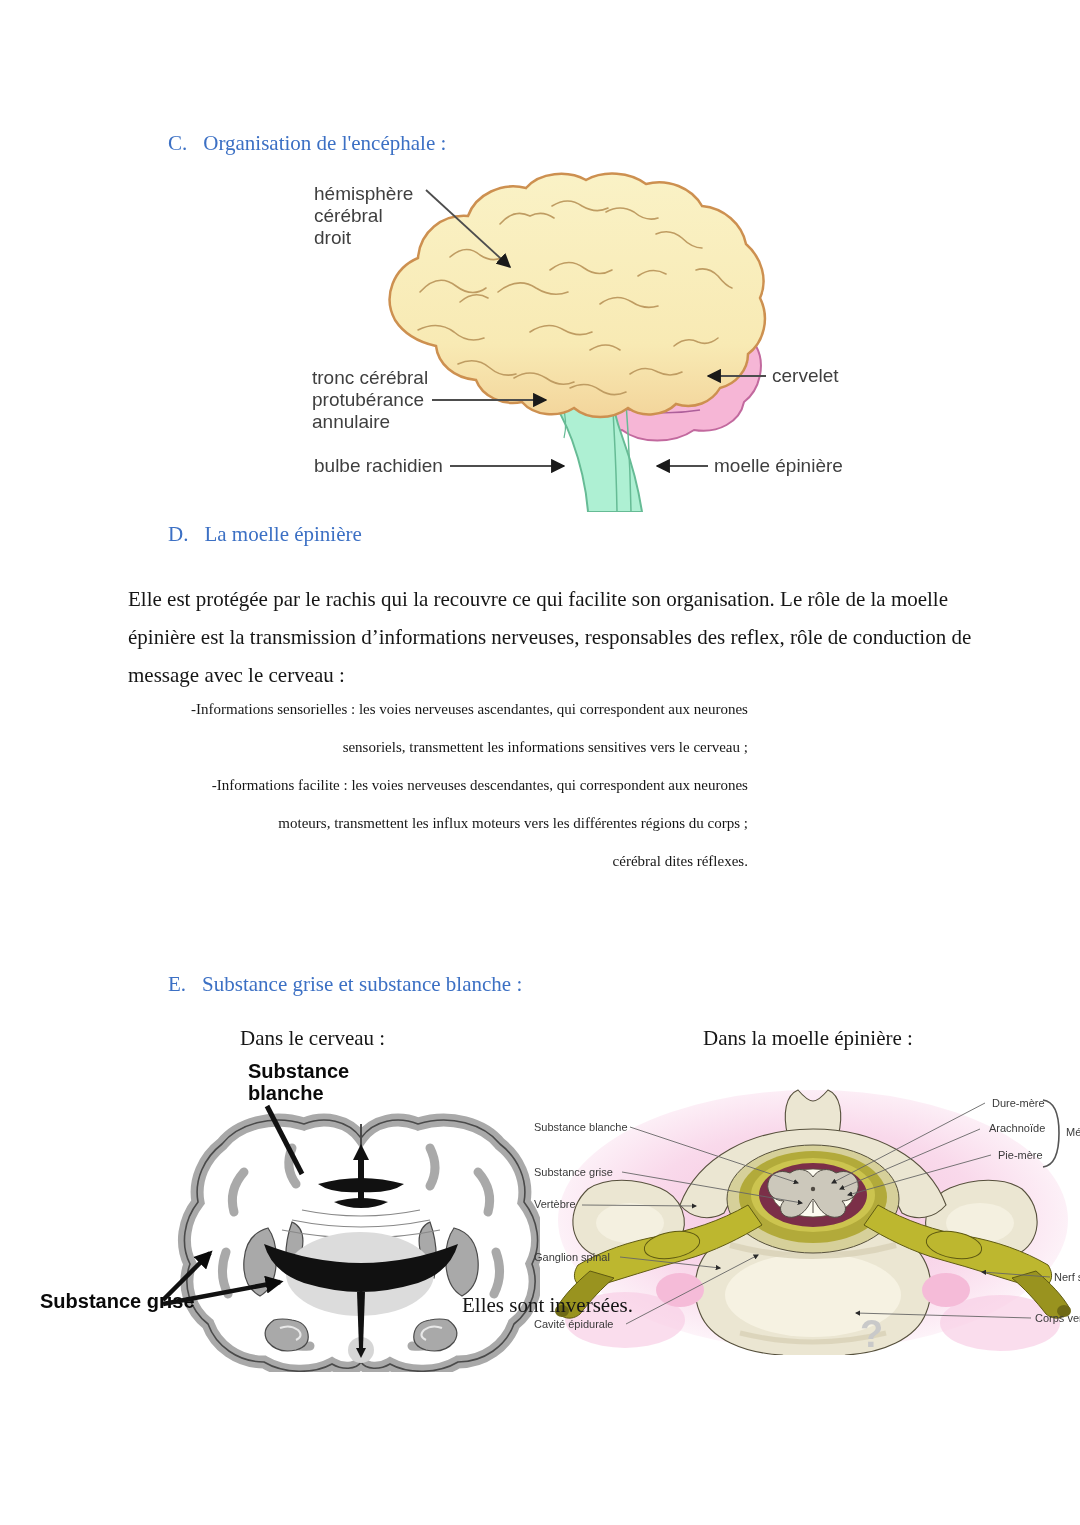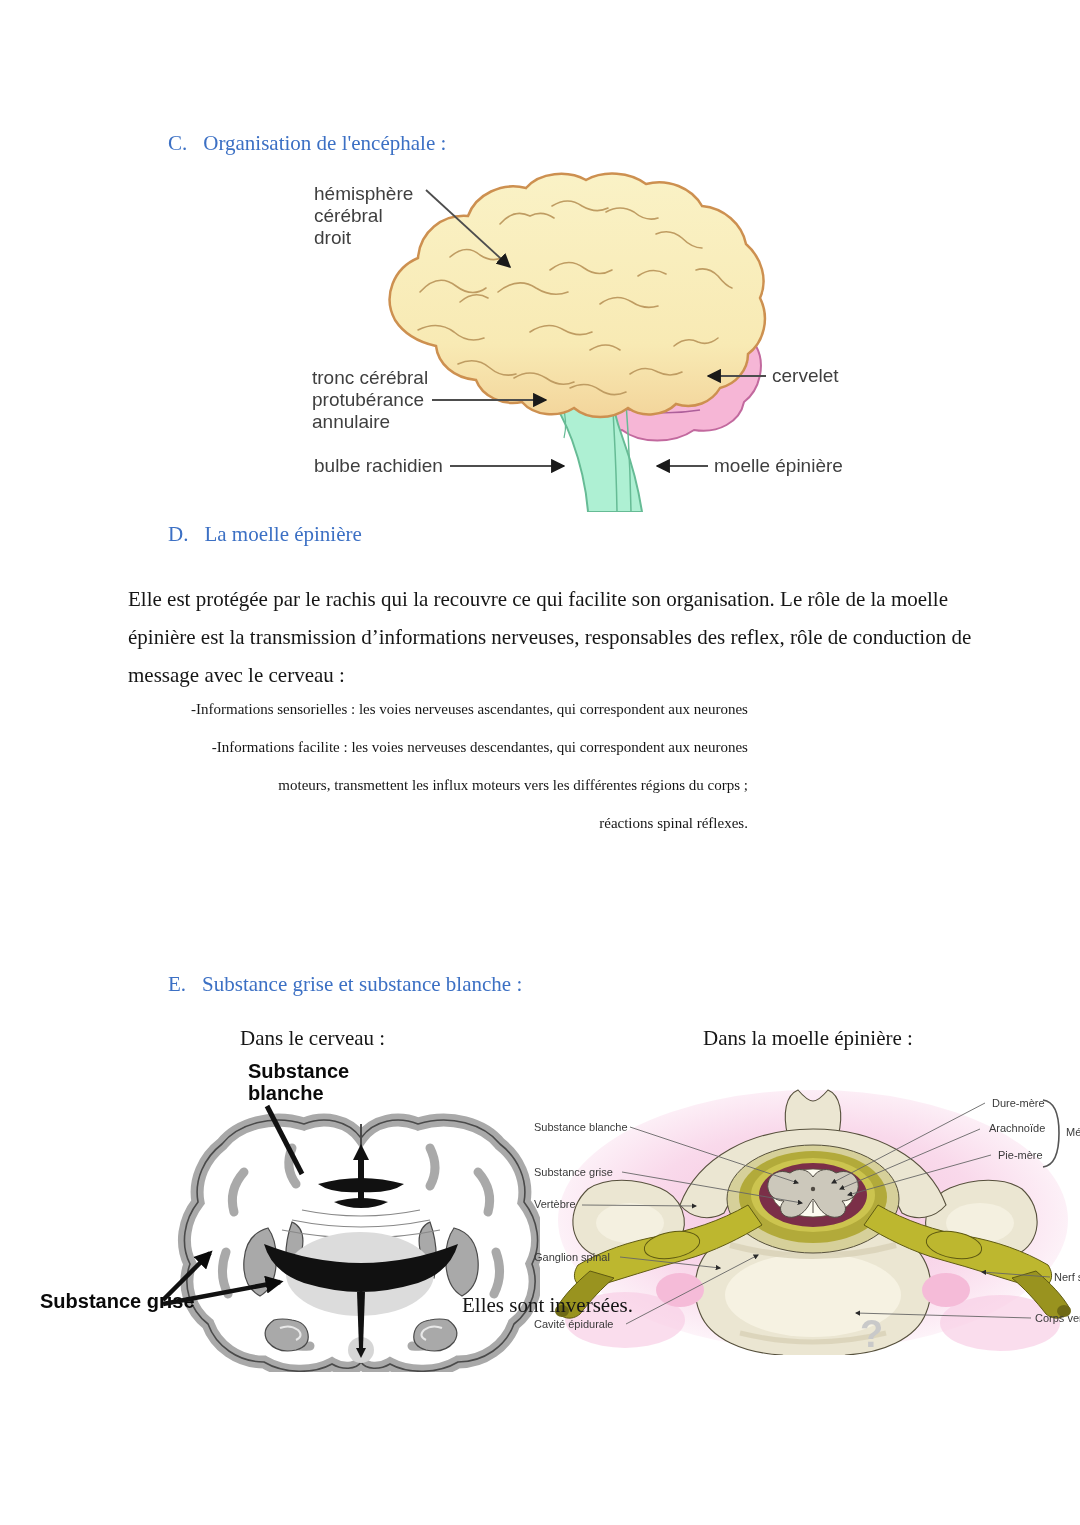--- a/index.html
+++ b/index.html
@@ -103,23 +103,24 @@
   </div>
 
   <div class="para">
     <div class="pline">Elle est protégée par le rachis qui la recouvre ce qui facilite son organisation. Le rôle de la moelle</div>
     <div class="pline">épinière est la transmission d’informations nerveuses, responsables des reflex, rôle de conduction de</div>
     <div class="pline">message avec le cerveau :</div>
   </div>
 
   <div class="bullets">
     <div class="bline"><span class="bm">-</span><span>Informations sensorielles : les voies nerveuses ascendantes, qui correspondent aux neurones</span></div>
+    <div class="bline cont"><span>sensoriels, transmettent les informations sensitives vers le cerveau ;</span></div>
     <div class="bline"><span class="bm">-</span><span>Informations facilite : les voies nerveuses descendantes, qui correspondent aux neurones</span></div>
     <div class="bline cont"><span>moteurs, transmettent les influx moteurs vers les différentes régions du corps ;</span></div>
-    <div class="bline cont"><span>réactions spinal réflexes.</span></div>
+    <div class="bline cont"><span>cérébral dites réflexes.</span></div>
   </div>
 
   <div class="heading" style="left:168px;top:972px;">
     <span>E.</span>
     <span>Substance grise et substance blanche :</span>
   </div>
 
   <div class="subtitle" style="left:240px;top:1026px;">Dans le cerveau :</div>
   <div class="subtitle" style="left:703px;top:1026px;">Dans la moelle épinière :</div>
 

